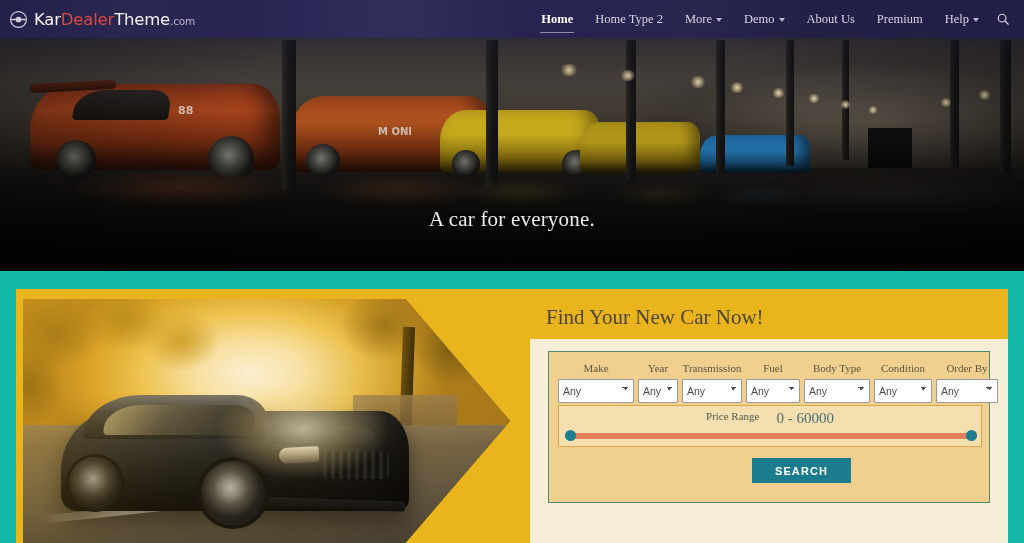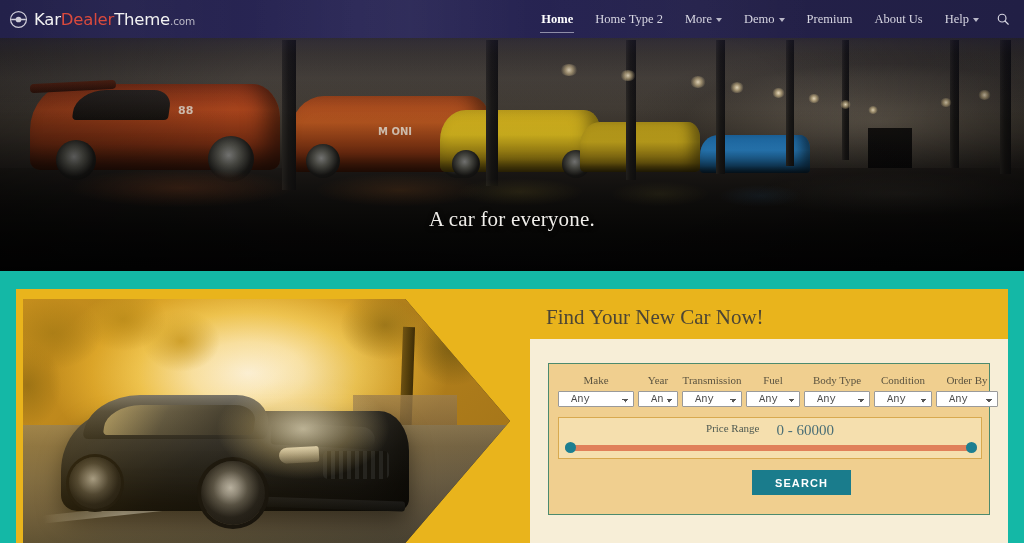--- a/index.html
+++ b/index.html
@@ -388,21 +388,20 @@
     color: #4c4535;
     font-weight: 400;
   }
   .form-inner {
     position: absolute;
     left: 18px; top: 12px;
     width: 442px;
     height: 152px;
     background: #f0cf8f;
     border: 1px solid #4c8a6e;
-    margin-top: 12px;
   }
 
   .field-row {
     position: absolute;
     left: 9px; top: 10px;
     width: 424px;
     display: flex;
     gap: 4px;
     align-items: flex-end;
   }
@@ -415,23 +414,23 @@
     font-family: "Liberation Serif", serif;
     font-size: 11px;
     color: #5c5440;
     margin-bottom: 5px;
     white-space: nowrap;
   }
   .field-select {
     appearance: none;
     -webkit-appearance: none;
     width: 100%;
-    height: 16px;
-    padding: 0 14px 0 12px;
-    font-family: Liberation Mono, monospace;
+    height: 24px;
+    padding: 0 14px 0 4px;
+    font-family: Liberation Sans, sans-serif;
     font-size: 10.5px;
     color: #4a4a4a;
     background-color: #ffffff;
     background-image:
       linear-gradient(45deg, transparent 50%, #555 50%),
       linear-gradient(135deg, #555 50%, transparent 50%);
     background-position: calc(100% - 8px) 7px, calc(100% - 4.5px) 7px;
     background-size: 3.5px 3.5px, 3.5px 3.5px;
     background-repeat: no-repeat;
     border: 1px solid #9a9a9a;
@@ -588,24 +587,24 @@
     </div>
     <div class="nav-item">
       <span>More</span>
       <span class="caret"></span>
     </div>
     <div class="nav-item">
       <span>Demo</span>
       <span class="caret"></span>
     </div>
     <div class="nav-item">
+      <span>About Us</span>
+    </div>
+    <div class="nav-item">
       <span>Premium</span>
-    </div>
-    <div class="nav-item">
-      <span>About Us</span>
     </div>
     <div class="nav-item">
       <span>Help</span>
       <span class="caret"></span>
     </div>
     <div class="nav-search">
       <svg width="14" height="14" viewBox="0 0 24 24">
         <circle cx="10.5" cy="10.5" r="6.6" fill="none" stroke="#d7d6e2" stroke-width="2"></circle>
         <line x1="15.4" y1="15.4" x2="21" y2="21" stroke="#d7d6e2" stroke-width="2" stroke-linecap="round"></line>
       </svg>

